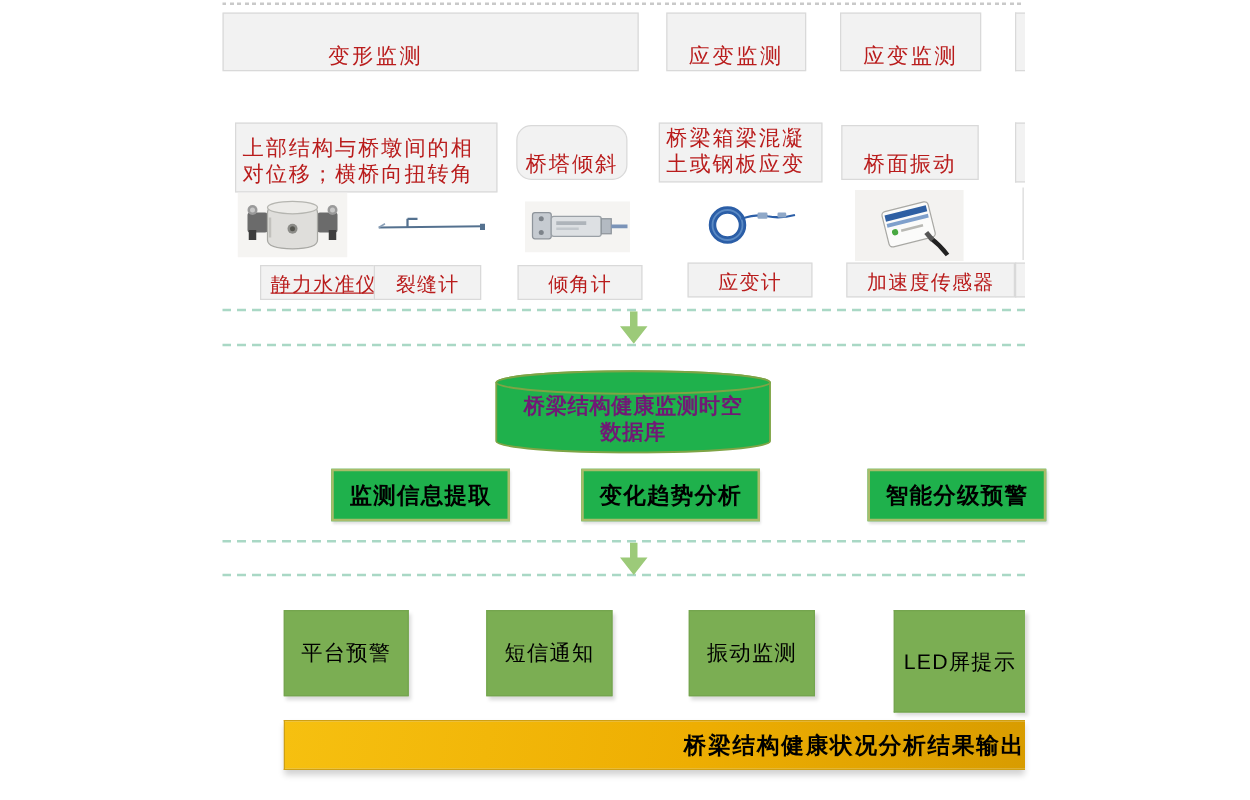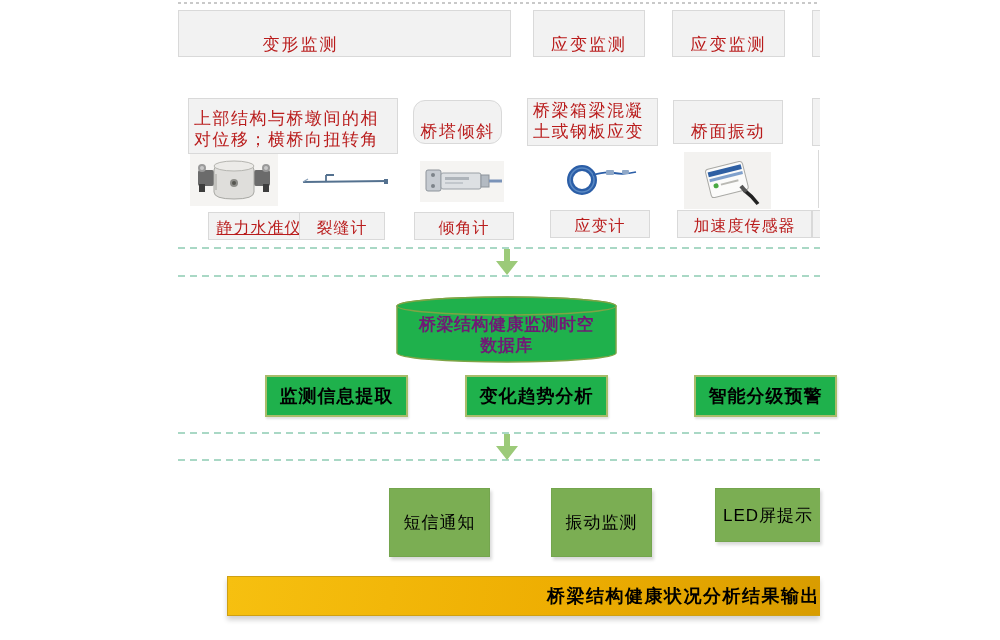--- a/index.html
+++ b/index.html
@@ -194,27 +194,30 @@
   <div class="green-box" style="left:651px; top:375px; width:143px; height:42px;margin-left:43px;">
     <span>智能分级预警</span>
   </div>
 
   <div class="dash-line" style="top:432px;"></div>
   <div class="dash-line" style="top:459px;"></div>
   <svg class="flow-arrow" style="left:495px; top:434px;" viewBox="0 0 24 26">
     <polygon points="9,0 15,0 15,12 23,12 12,26 1,12 9,12" fill="#9cca79"></polygon>
   </svg>
 
+  <div class="alert-box" style="left:227px; top:488px; width:100px; height:69px;">
+    <span>平台预警</span>
+  </div>
   <div class="alert-box" style="left:389px; top:488px; width:101px; height:69px;">
     <span>短信通知</span>
   </div>
   <div class="alert-box" style="left:551px; top:488px; width:101px; height:69px;">
     <span>振动监测</span>
   </div>
-  <div class="alert-box" style="left:715px; top:488px; width:105px; height:54px; border-right:none;">
+  <div class="alert-box" style="left:715px; top:488px; width:105px; height:82px; border-right:none;">
     <span>LED屏提示</span>
   </div>
 
   <div class="output-bar">
     <span>桥梁结构健康状况分析结果输出</span>
   </div>
 
 </div>
 
 </body></html>

